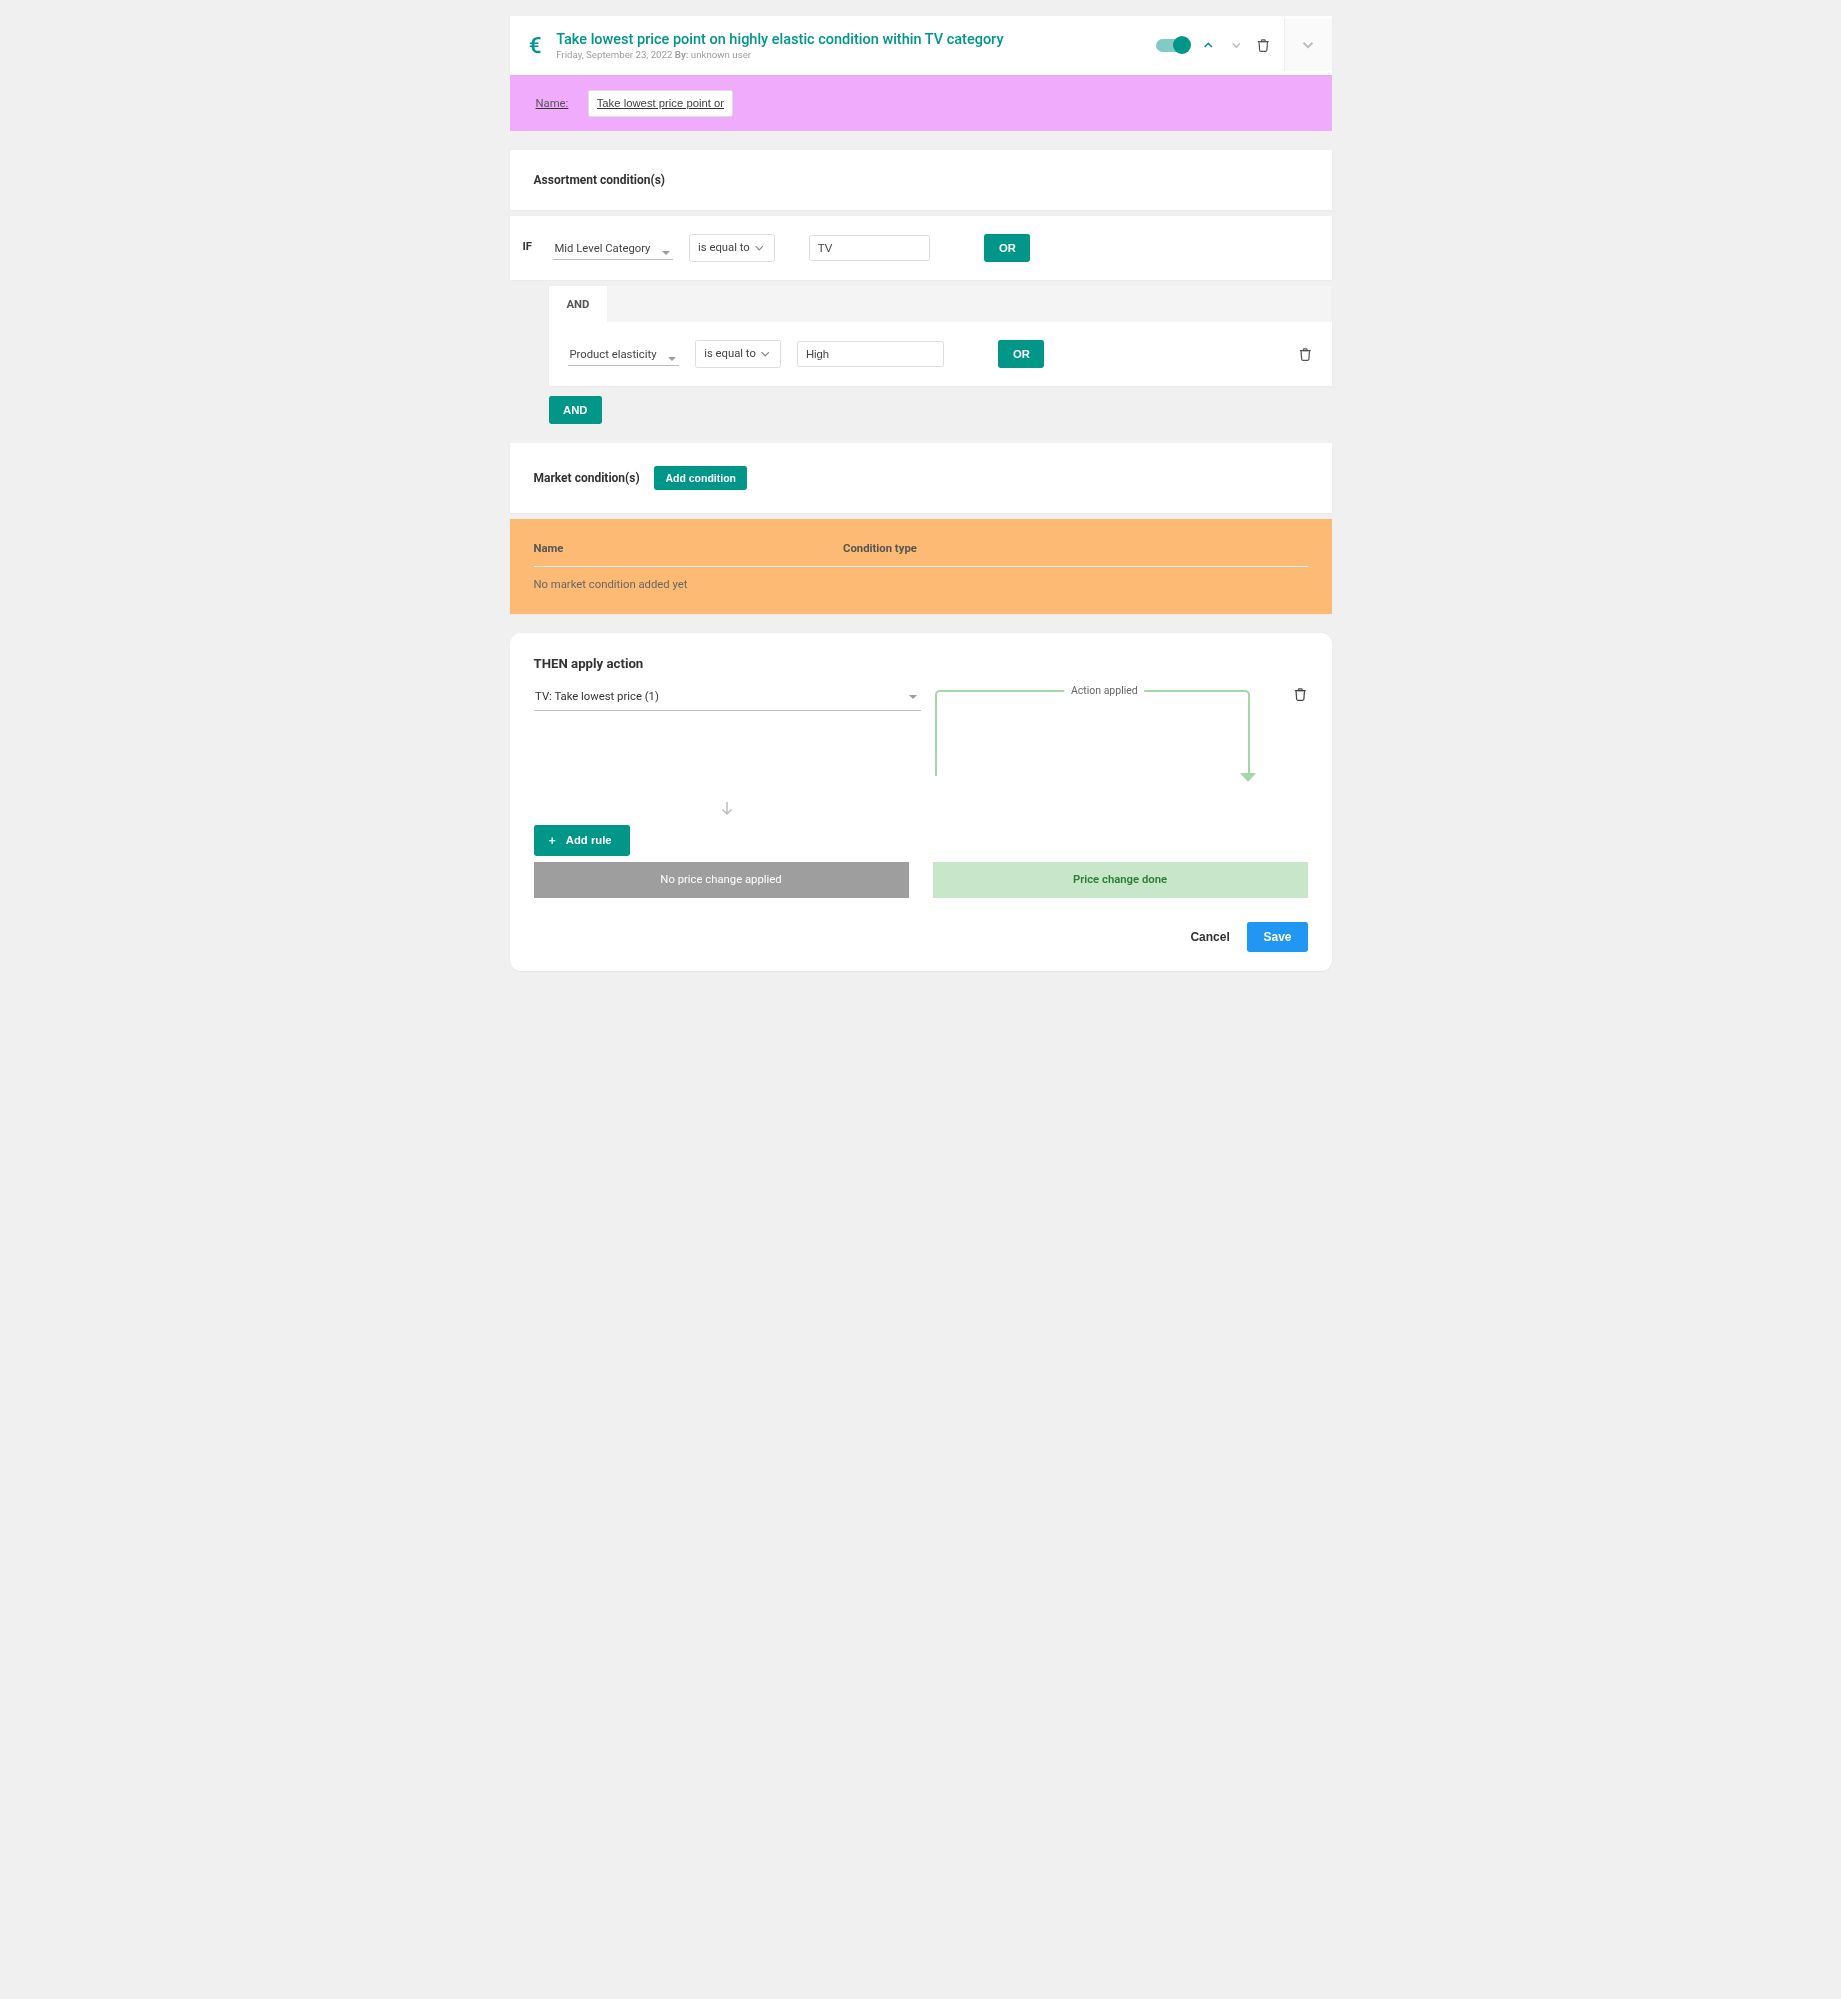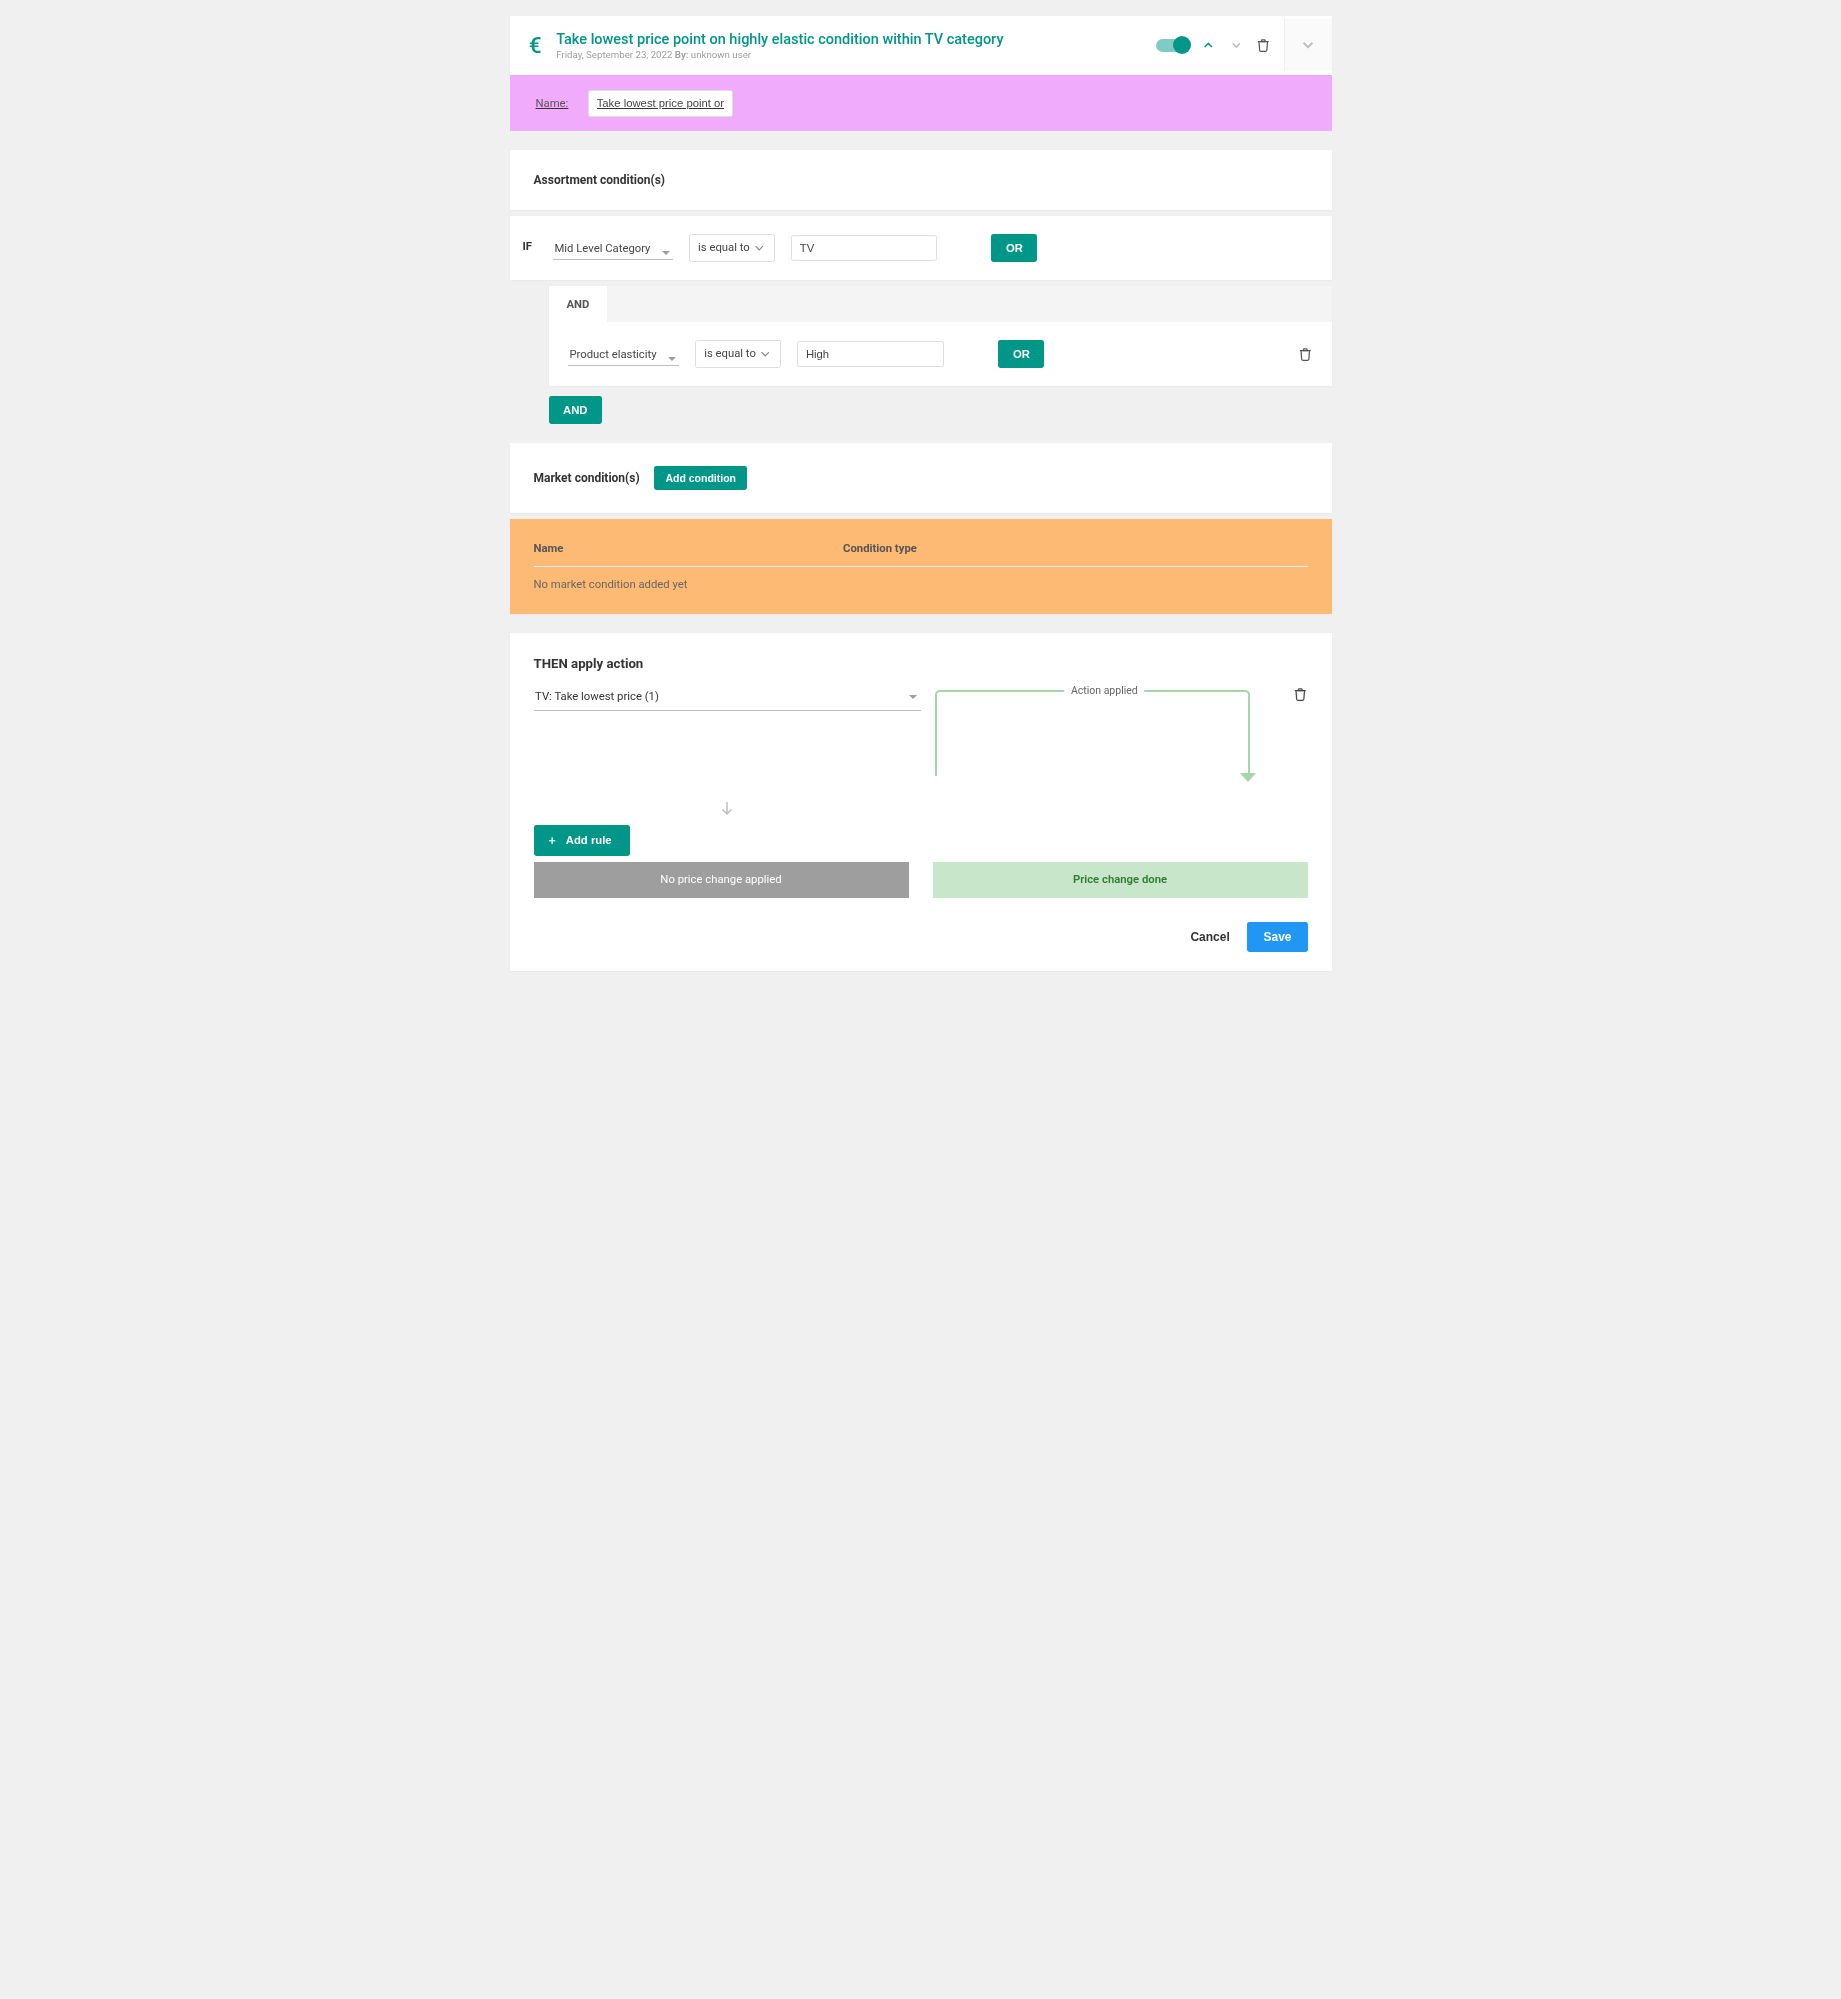--- a/index.html
+++ b/index.html
@@ -198,20 +198,21 @@
     border-bottom: 0.8px solid #eee;
   }
   .market-table .thead .col1 { width: 40%; }
   .market-table .empty {
     color: #666; padding: 11.3px 0 0 0;
   }
 
   .then-section {
     background: #fff; margin-top: 19.3px;
     padding: 22.6px 24px 19.3px 24px;
+    border-radius: 11px;
   }
   .then-section h3 { margin-bottom: 16px; }
   .action-row {
     display: flex; align-items: flex-start; gap: 14.5px;
   }
   .action-select-wrap {
     flex: 0 0 387px; position: relative;
     border-bottom: 0.8px solid #bdbdbd;
     padding: 3.2px 19.3px 6.4px 1.6px;
   }
@@ -345,21 +346,21 @@
       <div class="cond-row">
         <span class="underline-select-wrap">
           <span class="underline-select">Mid Level Category</span>
         </span>
         <span class="box-select-wrap">
           <span class="box-select">is equal to</span>
           <span class="caret"><svg class="ico" viewBox="0 0 24 24" fill="none" stroke="#888" stroke-width="2">
                 <polyline points="6 9 12 15 18 9"></polyline>
               </svg></span>
         </span>
-        <input class="text-input" style="width: 146px;" value="TV">
+        <input class="text-input" style="width: 121px; margin-left: 18px;" value="TV">
         <div style="width:22.6px"></div>
         <button class="teal-btn">OR</button>
       </div>
     </div>
   </div>
 
   <div class="and-block card">
     <div class="and-tab-row">
       <div class="and-tab">AND</div>
       <div class="and-tab-rest"></div>

